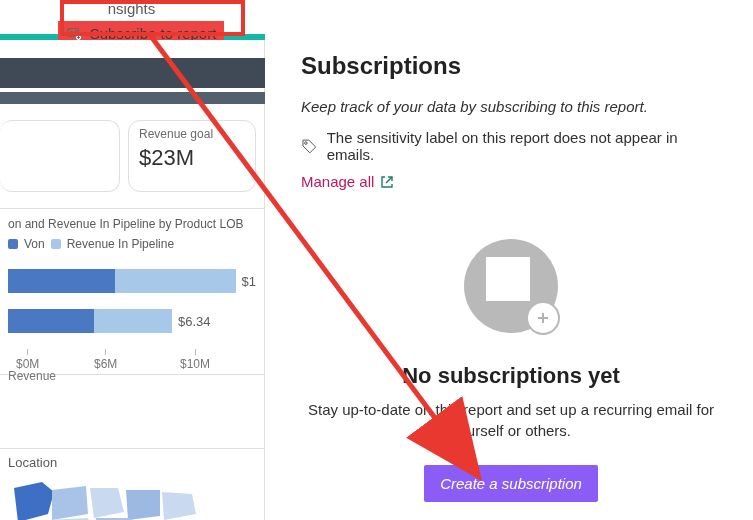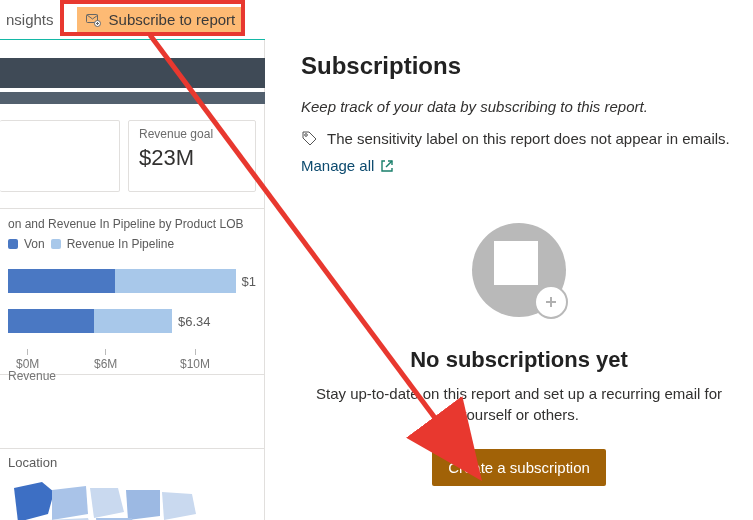--- a/index.html
+++ b/index.html
@@ -1,30 +1,30 @@
 <!DOCTYPE html>
 <html><head>
 <meta charset="utf-8">
 <style>
   * { box-sizing: border-box; }
   html, body { margin: 0; padding: 0; font-family: "Segoe UI", Arial, sans-serif; color: #323130; }
   #stage { position: relative; width: 753px; height: 520px; overflow: hidden; background: #fff; }
 
   
-  .toolbar { position: absolute; left: 0; top: 0; width: 265px; height: 40px; background:#fff; display:flex; align-items:center; padding:0 6px; gap:4px; border-bottom:1px solid #14b8a6;}
+  .toolbar { position: absolute; left: 0; top: 0; width: 265px; height: 40px; background:#fff; display:flex; align-items:center; padding:0 6px; gap:4px; border-bottom:6px solid #14b8a6;flex-direction:column;}
   .toolbar-left { font-size:15px; color:#5a5a5a; margin-right:2px;}
-  .subscribe-btn { display:flex; align-items:center; gap:8px; font-size:15px; color:#3a3a3a; background:#fdba74; border:none; padding:4px 8px; cursor:pointer;margin-left:17px;}
+  .subscribe-btn { display:flex; align-items:center; gap:8px; font-size:15px; color:#3a3a3a; background:#ef4444; border:none; padding:4px 8px; cursor:pointer;margin-left:17px;}
   .highlight-box { position:absolute; left:60px; top:0; width:185px; height:36px; border:4px solid #e8382f; pointer-events:none;}
 
   
   .left-pane { position:absolute; left:0; top:40px; width:265px; height:480px; background:#fff; border-right:1px solid #e1dfdd;}
   .dark-strip { position:absolute; left:0; top:18px; width:265px; height:30px; background:#3f4a56;}
   .dark-strip2 { position:absolute; left:0; top:52px; width:265px; height:12px; background:#53606e;}
 
-  .kpi-card { position:absolute; background:#fff; border:1px solid #e1dfdd; border-radius:2px; padding:6px 10px; }
+  .kpi-card { position:absolute; background:#fff; border:1px solid #e1dfdd; border-radius:12px; padding:6px 10px; }
   .kpi-title { font-size:12px; color:#6b6b6b; margin-bottom:4px;}
   .kpi-val { font-size:22px; color:#323130;}
 
   .chart-card { position:absolute; left:0; top:168px; width:265px; height:167px; border:1px solid #e1dfdd; border-left:none; padding:8px 8px 4px 8px;}
   .chart-title { font-size:12px; color:#5b5b5b; margin-bottom:6px;}
   .legend { font-size:12px; color:#5b5b5b; display:flex; gap:6px; align-items:center;}
   .sw { width:10px; height:10px; border-radius:2px; display:inline-block;}
   .sw1 { background:#4a78c3;}
   .sw2 { background:#a8c8ea;}
   .bars { margin-top:18px;}
@@ -33,35 +33,35 @@
   .bval { font-size:13px; color:#5b5b5b; margin-left:6px;}
   .axis { position:relative; margin-top:6px; font-size:12px; color:#767676; height:28px;}
   .tick { position:absolute; top:0;}
   .tick-line { width:1px; height:6px; background:#bbb; margin:0 auto 2px;}
   .axis-label { position:absolute; top:20px; width:100%; }
 
   .loc-card { position:absolute; left:0; top:408px; width:265px; height:112px; border:1px solid #e1dfdd; border-left:none; border-bottom:none; padding:6px 8px;}
   .loc-title { font-size:13px; color:#5b5b5b;}
 
   
-  .right-panel { position:absolute; left:265px; top:0; width:488px; height:520px; background:#fff; padding:52px 16px 20px 36px;}
+  .right-panel { position:absolute; left:265px; top:0; width:488px; height:520px; background:#fff; padding:52px 32px 20px 36px;}
   .panel-title { font-size:24px; font-weight:600; color:#222; margin-bottom:18px;}
   .panel-sub { font-size:15px; color:#323130; margin-bottom:14px;font-style:italic;}
   .sens-row { display:flex; align-items:center; gap:8px; font-size:15px; color:#323130; margin-bottom:10px;}
-  .manage-link { display:inline-flex; align-items:center; gap:6px; font-size:15px; color:#0c4a6e; cursor:pointer;justify-content:center;}
+  .manage-link { display:inline-flex; align-items:center; gap:6px; font-size:15px; color:#be185d; cursor:pointer;justify-content:center;}
   .manage-link svg { stroke:#1a7f6b;}
 
   .empty-state { width:100%; text-align:center; margin-top:48px;}
   .empty-graphic { display:inline-block; position:relative; width:94px; height:94px;}
   .empty-graphic .circle { width:94px; height:94px; border-radius:50%; background:#b9b9b9;}
   .empty-graphic .square { position:absolute; left:22px; top:18px; width:44px; height:44px; background:#fff;}
   .empty-graphic .plus  { position:absolute; right:-2px; bottom:-2px; width:34px; height:34px; border-radius:50%; background:#fff; border:2px solid #b9b9b9; display:flex; align-items:center; justify-content:center;}
   .empty-title { font-size:22px; color:#222; margin-top:26px; font-weight:600;}
   .empty-desc  { font-size:15px; color:#323130; margin-top:10px; line-height:1.4;}
-  .primary-btn { display:inline-block; margin-top:24px; background:#a16207; color:#fff; font-size:15px; padding:10px 16px; border:none; border-radius:2px; cursor:pointer;}
+  .primary-btn { display:inline-block; margin-top:24px; background:#8b5cf6; color:#fff; font-size:15px; padding:10px 16px; border:none; border-radius:2px; cursor:pointer;font-style:italic;}
 
   
   .arrow { position:absolute; left:0; top:0; width:753px; height:520px; pointer-events:none;}
 </style>
 </head>
 <body>
 
 <div id="stage">
 
   <div class="toolbar">

